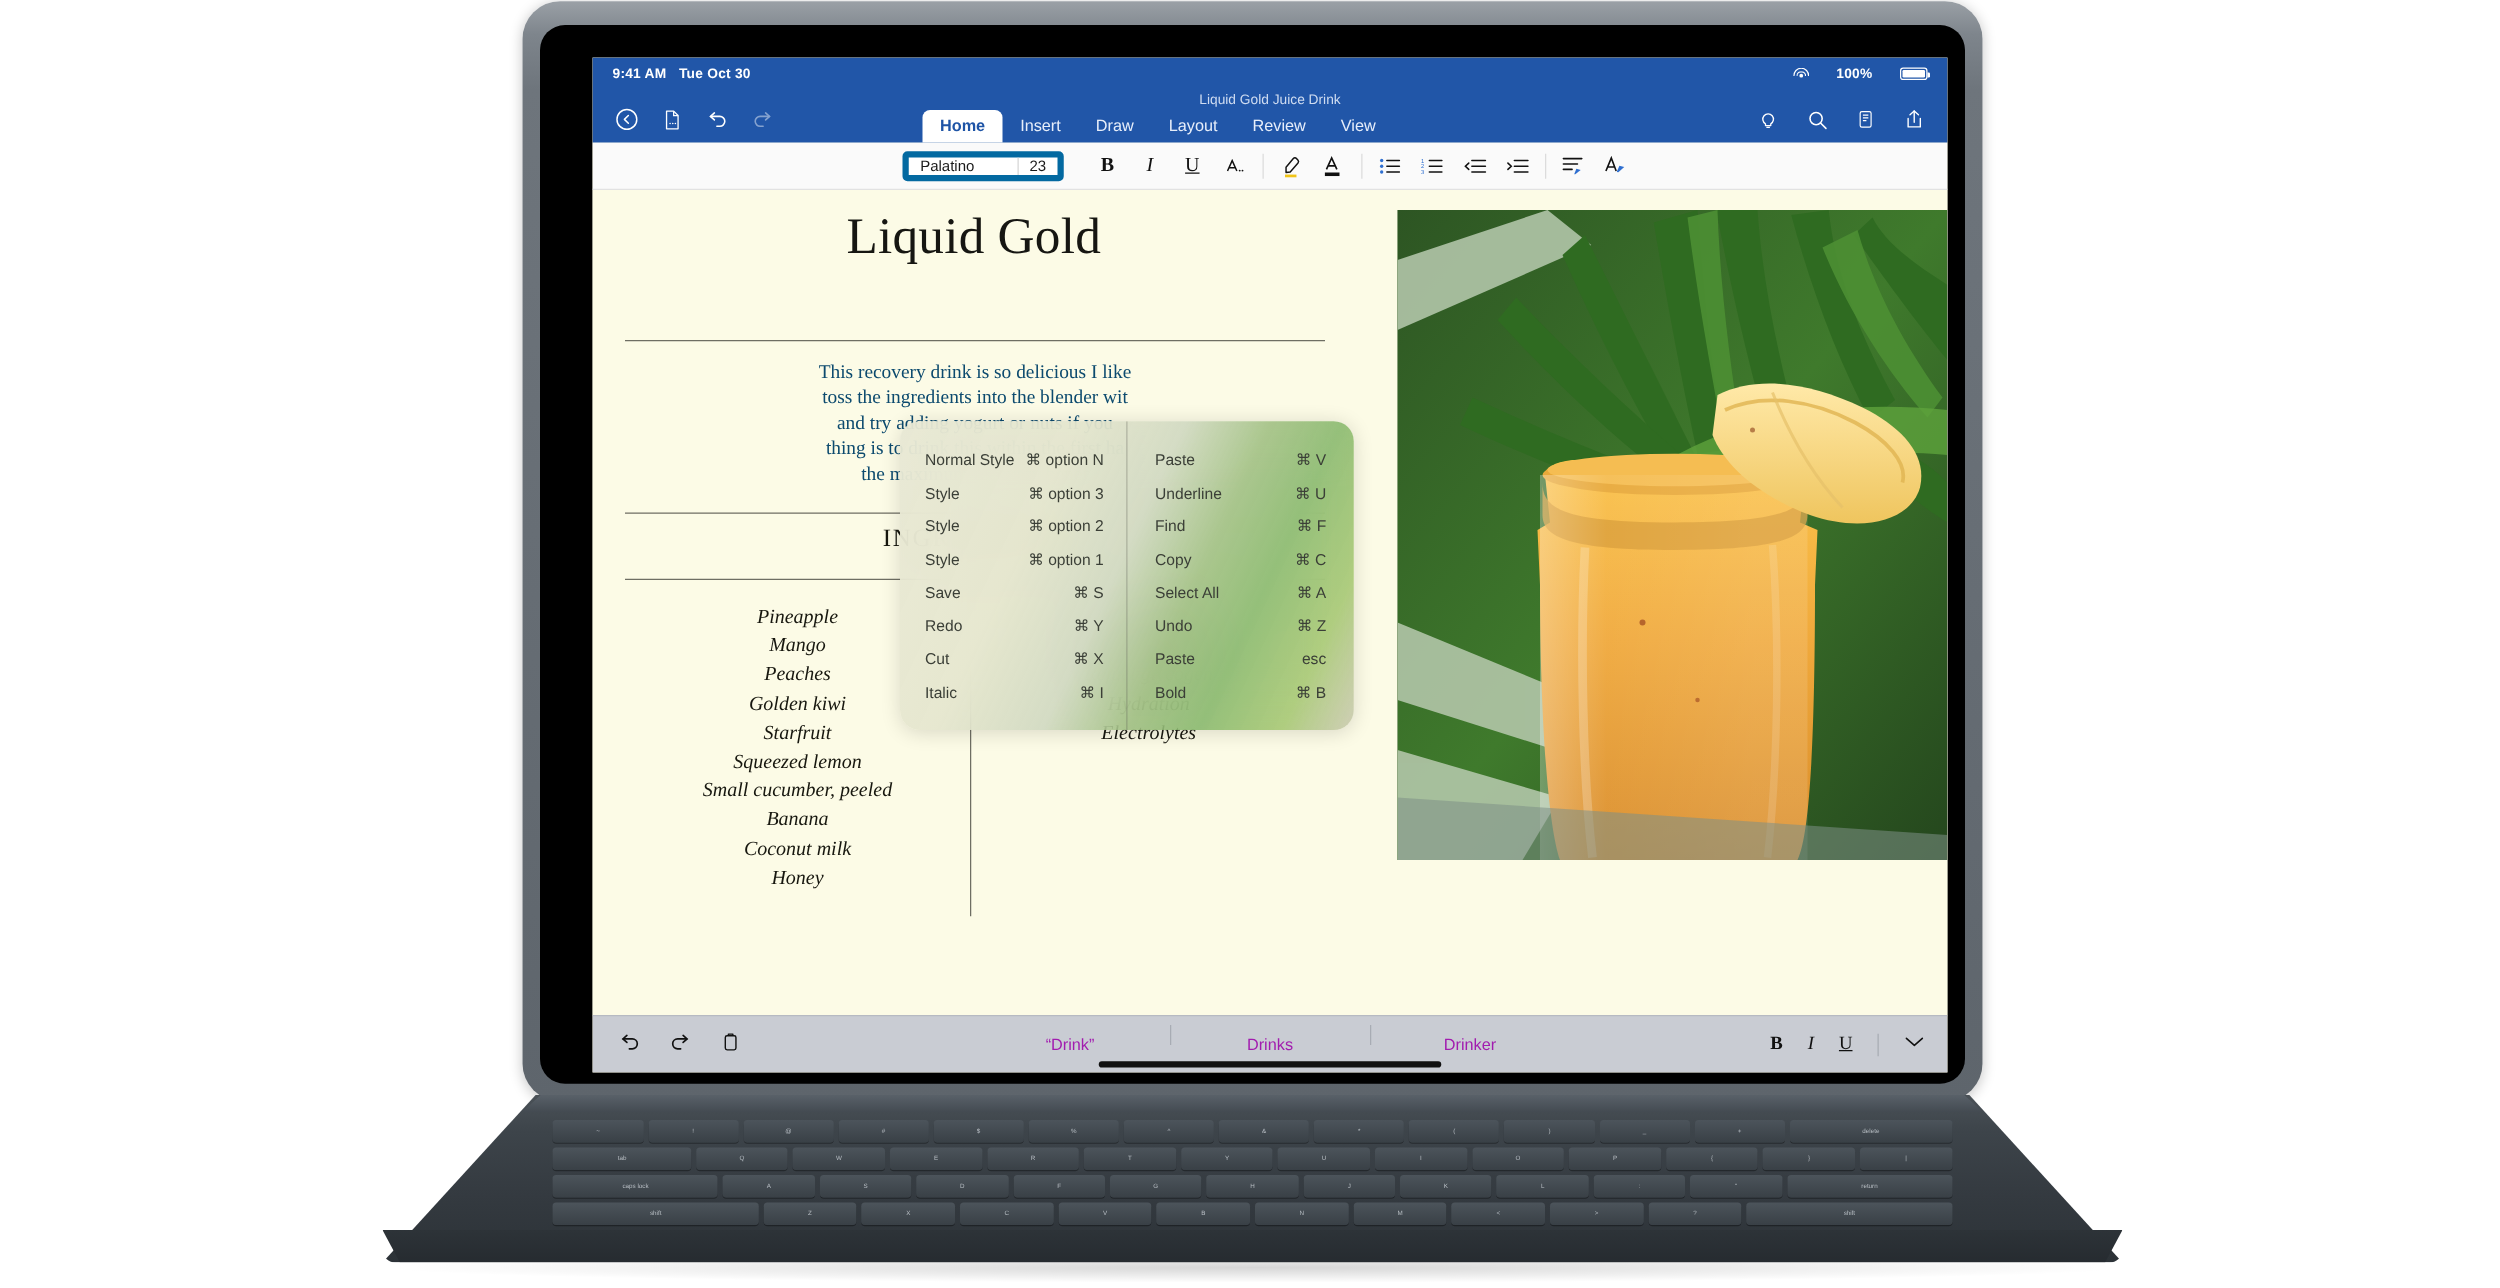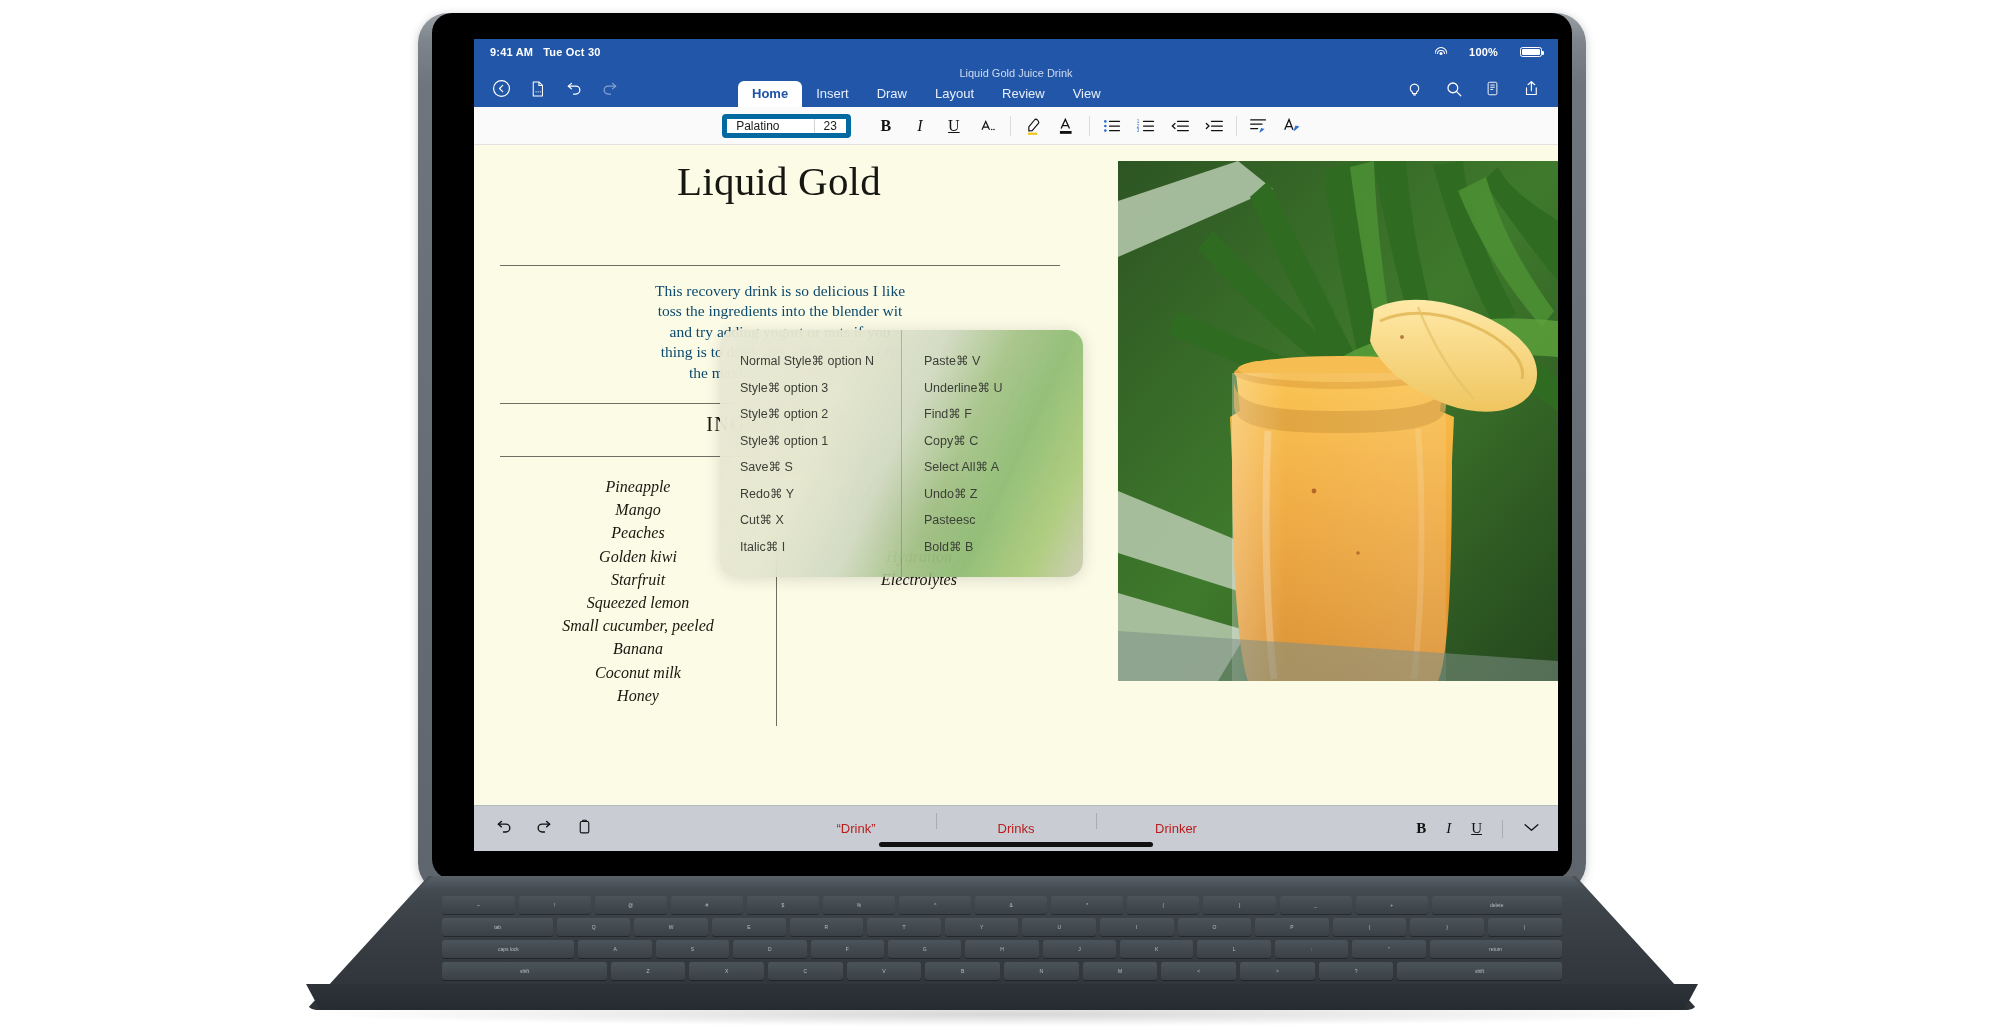--- a/index.html
+++ b/index.html
@@ -9,25 +9,25 @@
     font-family: "Liberation Sans", sans-serif;
     overflow: hidden;
   }
 
   
   #stage { position: relative; width: 2000px; height: 1030px; background: #fff; }
 
   
   #device {
     position: absolute;
-    left: 418px; top: 13px;
+    left: 418px; top: 1px;
     width: 1168px; height: 880px;
     background: linear-gradient(180deg,#9aa0a6 0%, #7e858c 3%, #6e757c 8%, #5e656c 100%);
     border-radius: 30px;
-    padding: 0 14px 14px 14px;
+    padding: 19px 14px 14px 14px;
     box-shadow: 0 2px 10px rgba(0,0,0,.22);
   }
   #device-inner {
     position: relative;
     width: 100%; height: 100%;
     background: #000;
     border-radius: 20px;
     overflow: hidden;
   }
   
@@ -153,36 +153,36 @@
         rgba(150,185,120,.80) 62%,
         rgba(120,175,92,.78) 74%,
         rgba(150,190,95,.76) 88%,
         rgba(196,196,170,.80) 100%);
     box-shadow:0 2px 16px rgba(0,0,0,.14);
     display:flex;
   }
   .sc-col { flex:1; padding:18px 0 14px 0; position:relative; }
   .sc-col.right { border-left:1px solid rgba(90,90,80,.35); }
   .sc-row {
-    display:flex; align-items:center; 
+    display:flex; align-items:center; justify-content:space-between;
     font-size:12.5px; color:#3b3f37; height:26.5px; line-height:26.5px;
   }
   .sc-col.left .sc-row { padding:0 18px 0 20px; }
   .sc-col.right .sc-row { padding:0 22px 0 22px; }
   .sc-key { white-space:nowrap; font-size:12.5px; }
 
   
   #predbar {
     height:46px; background:#c9ccd3;
     display:flex; align-items:center; position:relative;
     border-top:1px solid #b6bac2;
   }
   #pred-left { display:flex; align-items:center; gap:22px; padding-left:20px; color:#1b1b1b; }
   #pred-mid { position:absolute; left:0; right:0; display:flex; justify-content:center; align-items:center; }
-  .pred-item { font-size:13px; color:#b91c1c; padding:0 0; min-width:160px; text-align:center; position:relative; }
+  .pred-item { font-size:13px; color:#a21caf; padding:0 0; min-width:160px; text-align:center; position:relative; }
   .pred-item + .pred-item::before {
     content:""; position:absolute; left:0; top:-8px; height:16px; width:1px; background:#a8acb4;
   }
   #pred-right { margin-left:auto; display:flex; align-items:center; gap:20px; padding-right:18px; color:#111; }
   .pr-sep { width:1px; height:18px; background:#a8acb4; }
   #homebar { position:absolute; left:50%; transform:translateX(-50%); bottom:4px; width:274px; height:5px; background:#111; border-radius:3px; }
 
   
   #keyboard {
     position:absolute; left:306px; top:876px; width:1392px; height:134px;

